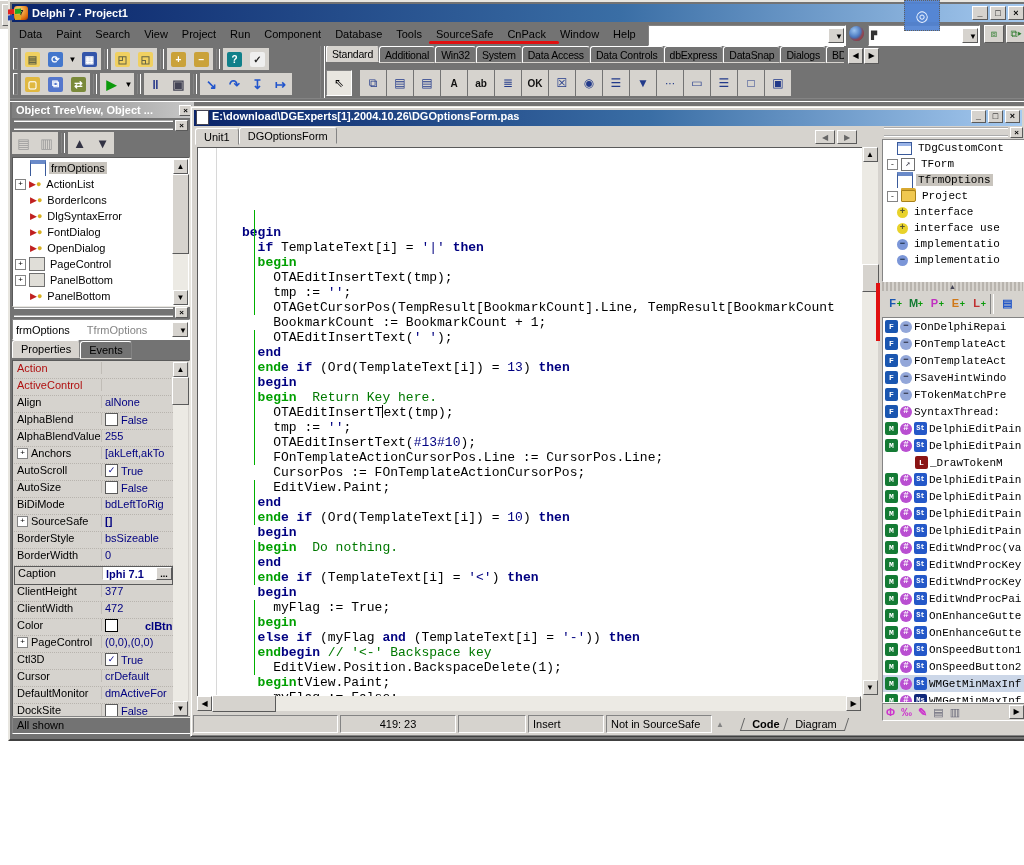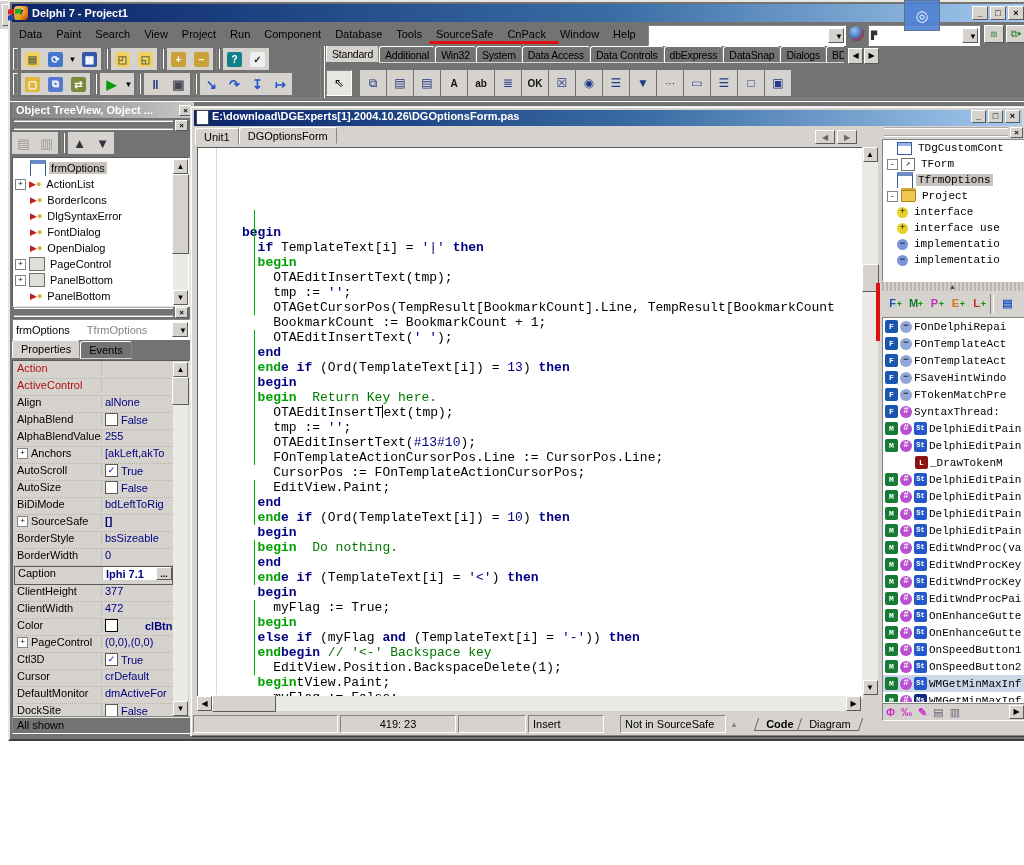--- a/index.html
+++ b/index.html
@@ -781,21 +781,21 @@
 
     <div class="abs" style="left:2px;top:607px;width:830px;height:20px;display:flex;align-items:center">
       <span class="spanel" style="width:135px"></span>
       <span class="spanel" style="width:106px;justify-content:center;margin-left:2px">
           <span>419: 23</span>
         </span>
       <span class="spanel" style="width:58px;margin-left:2px"></span>
       <span class="spanel" style="width:66px;margin-left:2px">
           <span>Insert</span>
         </span>
-      <span class="spanel" style="width:96px;margin-left:16px">
+      <span class="spanel" style="width:96px;margin-left:2px">
           <span>Not in SourceSafe</span>
         </span>
       <span style="color:#848484;font-size:8px;margin:0 4px">▲</span>
       <span id="view-tabs" style="margin-left:14px"><span class="vtab"><span style="font-weight: bold;">Code</span></span><span class="vtab"><span>Diagram</span></span></span>
     </div>
   </div>
 </div>
 
 <div id="gadget" class="abs">
   <span>◎</span>

